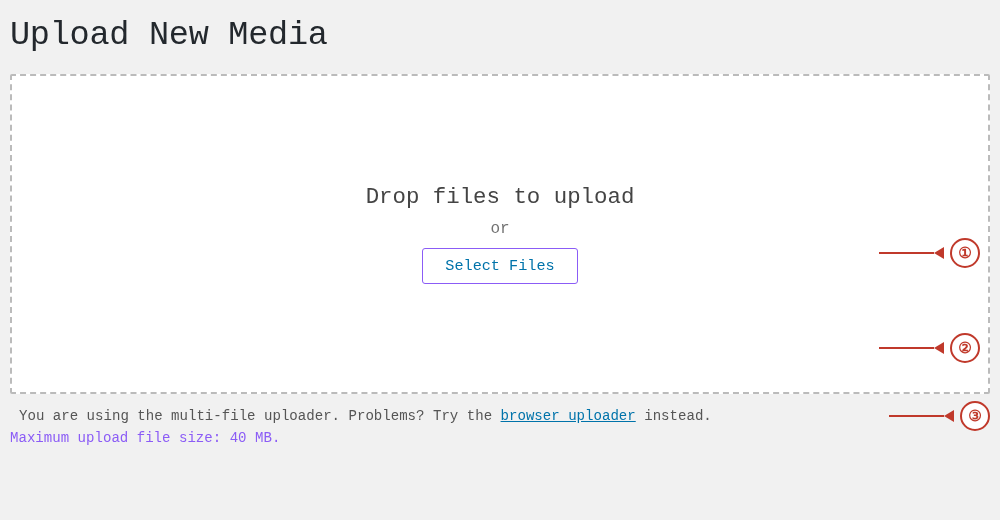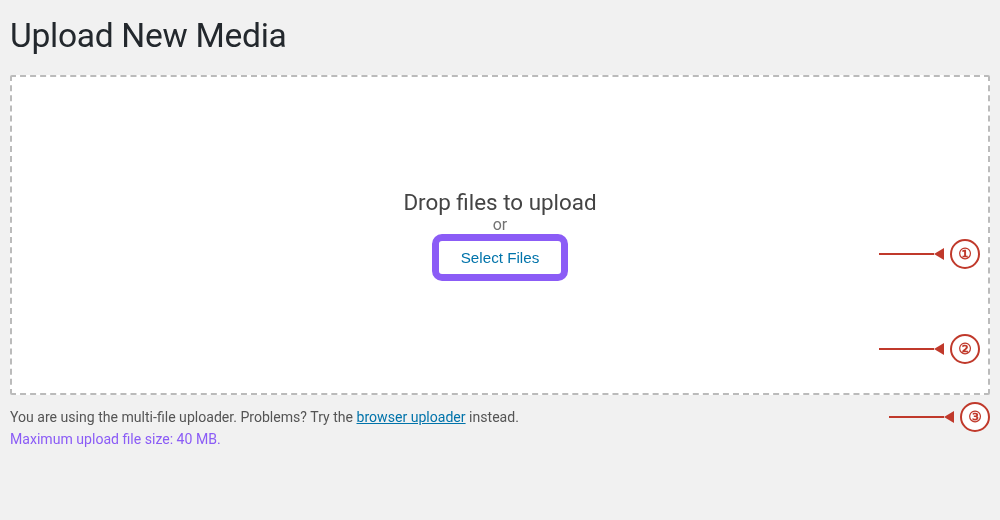--- a/index.html
+++ b/index.html
@@ -1,18 +1,19 @@
 <!DOCTYPE html>
 <html><head>
   <meta charset="utf-8">
   <style>
     * {
       box-sizing: border-box;
       margin: 0;
       padding: 0;
+      font-family: Liberation Mono, monospace;
     }
 
     body {
       width: 1000px;
       height: 520px;
       background: #f1f1f1;
       font-family: -apple-system, BlinkMacSystemFont, "Segoe UI", Roboto, sans-serif;
       display: flex;
       align-items: flex-start;
       justify-content: flex-start;
@@ -44,40 +45,41 @@
       justify-content: center;
       position: relative;
       margin-bottom: 14px;
     }
 
     .upload-content {
       display: flex;
       flex-direction: column;
       align-items: center;
       justify-content: center;
+      gap: 10px;
     }
 
     .drop-text {
       font-size: 1.4em;
       color: #444;
       font-weight: 400;
     }
 
     .or-text {
       font-size: 1em;
       color: #737373;
     }
 
     .select-files-btn {
       background: #fff;
-      border: 7px solid #8b5cf6;
+      border: 1px solid #8b5cf6;
       color: #0073aa;
       font-size: 0.95em;
       padding: 8px 22px;
-      border-radius: 10px;
+      border-radius: 3px;
       cursor: pointer;
       outline: none;
     }
 
     
     .annotation {
       position: absolute;
       display: flex;
       align-items: center;
       gap: 0;
@@ -157,20 +159,21 @@
     .annotation-3-container {
       position: relative;
       display: flex;
       align-items: center;
       margin-bottom: 6px;
     }
 
     .annotation-3-text {
       font-size: 0.88em;
       color: #555;
+      margin-left: 9px;
     }
 
     .upload-area-outer {
       position: relative;
     }
   </style>
 </head>
 <body>
 
 <div class="page-container">

